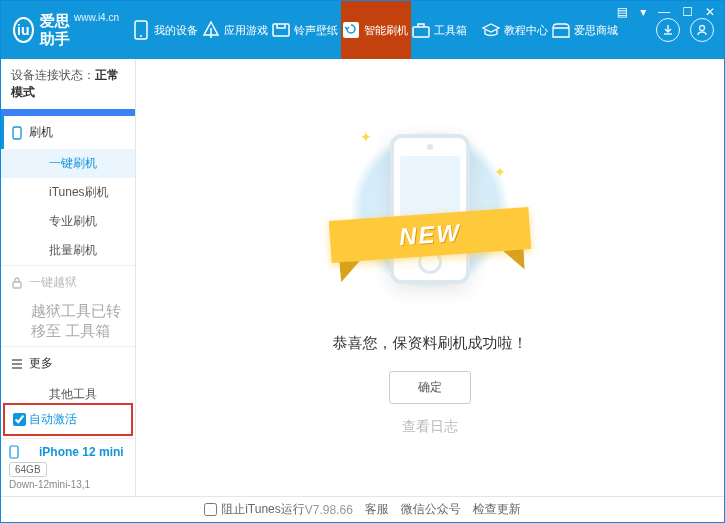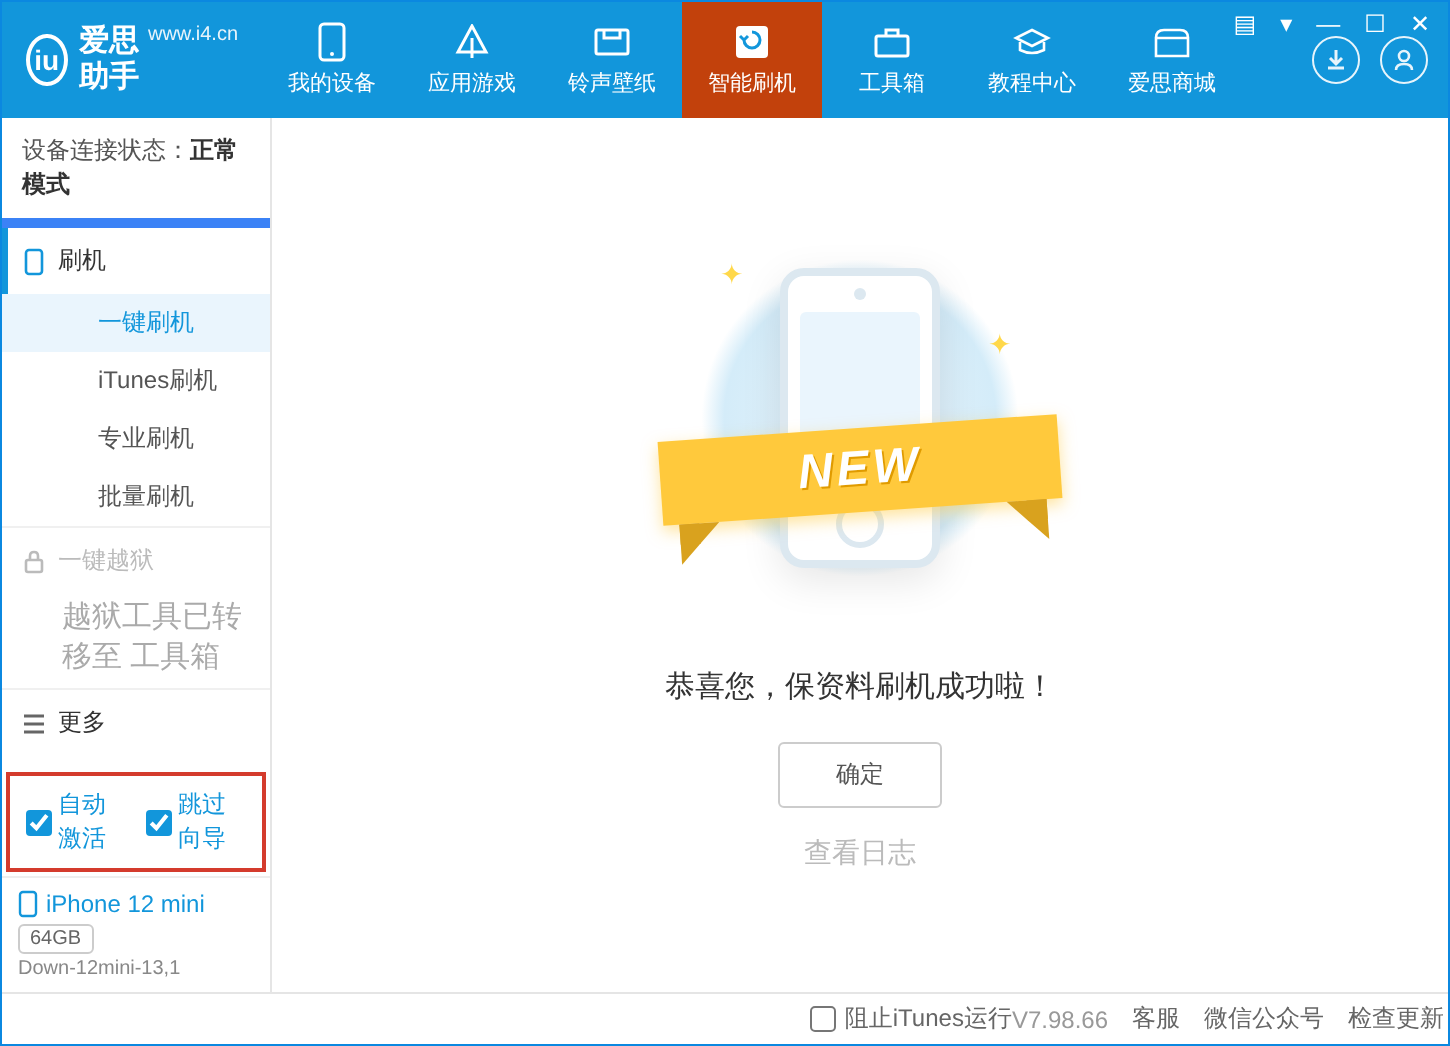--- a/index.html
+++ b/index.html
@@ -5,63 +5,63 @@
 *{margin:0;padding:0;box-sizing:border-box;font-family:"Microsoft YaHei",Arial,sans-serif;font-size:12px}
 body{background:#fff}
 .app{width:725px;height:523px;border:1px solid #0b88e0;display:flex;flex-direction:column;position:relative}
 .header{background:#1296db;height:58px;display:flex;align-items:center;color:#fff;position:relative}
 .brand{display:flex;align-items:center;padding:0 12px;width:130px}
 .brand-logo{width:26px;height:26px;border:2px solid #fff;border-radius:50%;display:flex;align-items:center;justify-content:center;font-weight:bold;font-size:14px;margin-right:6px}
 .brand-text{display:flex;line-height:1.2}
 .brand-title{font-size:15px;font-weight:bold}
 .brand-url{font-size:10px;opacity:.9}
 .nav{display:flex;height:100%;flex:1}
-.nav-item{width:70px;display:flex;flex-direction:column;align-items:center;justify-content:center;cursor:pointer;gap:3px}
+.nav-item{width:70px;display:flex;flex-direction:row;align-items:center;cursor:pointer;gap:3px}
 .nav-item.active{background:#c2410c}
 .nav-icon{width:20px;height:20px;display:flex;align-items:center;justify-content:center}
 .nav-label{font-size:11px}
 .header-right{display:flex;align-items:center;gap:10px;padding-right:10px}
 .circ-btn{width:24px;height:24px;border:1.5px solid #fff;border-radius:50%;display:flex;align-items:center;justify-content:center;cursor:pointer;opacity:.9}
 .win-ctrls{position:absolute;top:4px;right:6px;display:flex;gap:6px;font-size:11px}
 .win-ctrls span{cursor:pointer;padding:0 3px}
 .body{flex:1;display:flex;overflow:hidden}
 .sidebar{width:135px;border-right:1px solid #e5e5e5;display:flex;flex-direction:column;background:#fff}
-.status-bar{padding:8px 10px;border-bottom:5px solid #3b82f6;color:#555}
+.status-bar{padding:8px 10px;border-bottom:7px solid #3b82f6;color:#555}
 .status-val{color:#333;font-weight:bold}
 .menu{flex:1;overflow:auto}
 .menu-group{border-bottom:1px solid #f0f0f0}
 .menu-head{display:flex;align-items:center;padding:8px 10px;color:#333;gap:6px;cursor:pointer}
 .menu-head.active{border-left:3px solid #1296db;padding-left:7px}
 .menu-sub{padding:6px 10px 6px 48px;color:#555;cursor:pointer}
 .menu-sub.active{background:#eaf5fd;color:#1296db}
 .sub-note{font-size:15px;color:#aaa;padding:2px 10px 6px 30px;line-height:1.3}
 .checks{border:2px solid #d43b2d;padding:6px 8px;margin:2px;display:flex;gap:10px;align-items:center}
 .chk{display:flex;align-items:center;gap:3px;color:#1296db}
 .chk input{accent-color:#1296db}
 .device{padding:6px 8px;border-top:1px solid #eee}
-.dev-name{color:#1296db;font-weight:normal;display:flex;align-items:flex-start;gap:4px}
+.dev-name{color:#1296db;font-weight:bold;display:flex;align-items:flex-start;gap:20px}
 .dev-badge{display:inline-block;border:1px solid #ccc;border-radius:3px;padding:1px 5px;font-size:10px;color:#666;margin-top:3px}
 .dev-info{color:#888;font-size:10px;margin-top:2px}
 .content{flex:1;display:flex;flex-direction:column;align-items:center;justify-content:center;position:relative}
 .phone-illus{position:relative;width:160px;height:200px;margin-bottom:15px}
 .halo{position:absolute;width:160px;height:160px;border-radius:50%;background:radial-gradient(circle,#e8f4fb 0%,#d4ecf9 60%,transparent 70%);left:0;top:10px}
 .spark{position:absolute;width:10px;height:10px;color:#ffd84a;font-size:14px}
 .phone{position:absolute;width:80px;height:150px;background:#fff;border:4px solid #dce8f0;border-radius:12px;left:40px;top:15px;box-shadow:0 6px 20px rgba(0,0,0,.1)}
 .phone::before{content:"";position:absolute;width:6px;height:6px;background:#dce8f0;border-radius:50%;left:50%;top:6px;transform:translateX(-50%)}
 .phone::after{content:"";position:absolute;width:18px;height:18px;border:3px solid #dce8f0;border-radius:50%;left:50%;bottom:6px;transform:translateX(-50%)}
 .screen{position:absolute;inset:18px 6px 30px 6px;background:#eaf5fd;border-radius:3px}
 .banner{position:absolute;left:-20px;right:-20px;top:95px;height:42px;background:#ffc93c;display:flex;align-items:center;justify-content:center;transform:rotate(-4deg);box-shadow:0 3px 8px rgba(255,201,60,.5)}
 .banner::before,.banner::after{content:"";position:absolute;width:0;height:0;border:10px solid transparent;top:100%}
 .banner::before{left:8px;border-top-color:#d9a21e;border-left-color:#d9a21e}
 .banner::after{right:8px;border-top-color:#d9a21e;border-right-color:#d9a21e}
 .banner-text{color:#fff;font-weight:bold;font-size:24px;font-style:italic;letter-spacing:2px;text-shadow:1px 1px 0 #e09b00}
 .success-msg{font-size:15px;color:#333;margin-bottom:18px}
 .ok-btn{padding:7px 28px;border:1px solid #ccc;background:#fff;border-radius:3px;cursor:pointer;color:#555}
 .log-link{margin-top:14px;color:#bbb;font-size:14px;cursor:pointer}
-.footer{height:26px;border-top:1px solid #e5e5e5;display:flex;align-items:center;padding:0 2px;color:#666;justify-content:flex-end}
+.footer{height:26px;border-top:1px solid #e5e5e5;display:flex;align-items:center;padding:0 16px;color:#666;justify-content:center}
 .footer-left{display:flex;align-items:center;gap:4px}
 .footer-right{display:flex;align-items:center;gap:12px}
 .ver{color:#999}
 svg{display:block}
 </style>
 </head>
 <body>
 <div class="app">
 <div class="header">
   <div class="win-ctrls">
@@ -193,24 +193,20 @@
             </div>
       <div class="menu-sub">其他工具</div>
 
     </div>
   </div>
   <div class="checks">
     <label class="chk">
             <input type="checkbox" checked="" style="">
             <span>自动激活</span>
           </label>
-    <label class="chk">
-            <input type="checkbox" checked="" style="">
-            <span>跳过向导</span>
-          </label>
   </div>
   <div class="device">
     <div class="dev-name">
             <svg width="10" height="14" viewBox="0 0 10 14">
               <rect x="1" y="1" width="8" height="12" rx="1.5" fill="none" stroke="#1296db" stroke-width="1.2"></rect>
             </svg>
             <span>iPhone 12 mini</span>
           </div>
     <span class="dev-badge">64GB</span>
     <div class="dev-info">Down-12mini-13,1</div>

